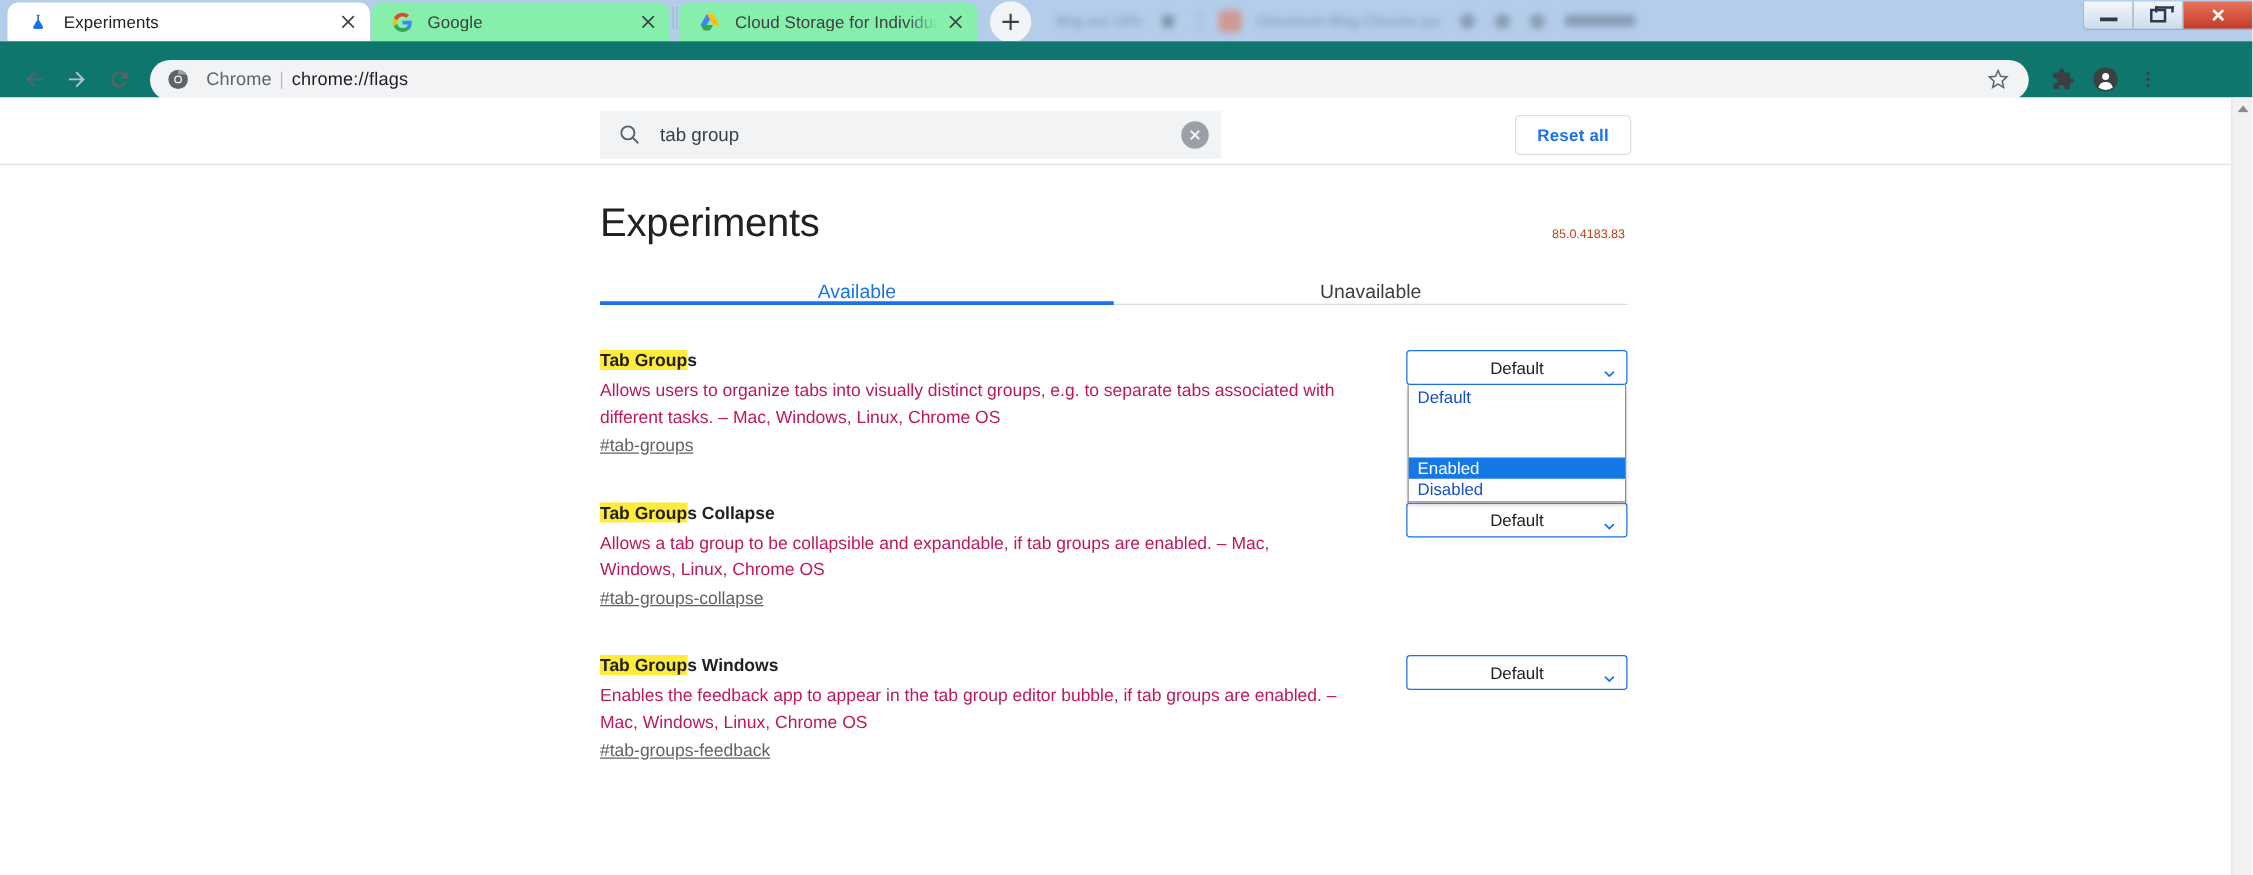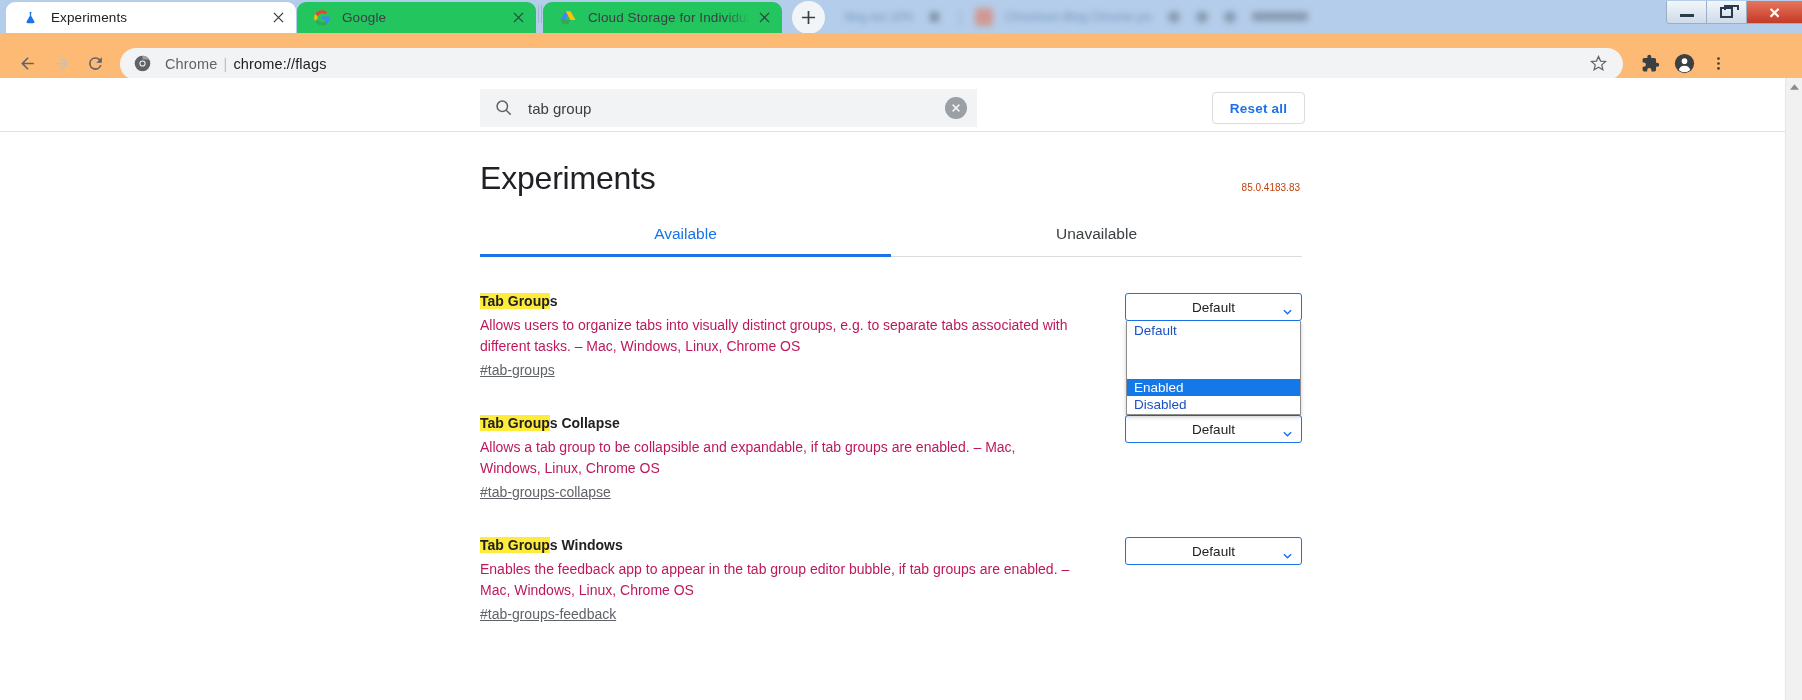--- a/index.html
+++ b/index.html
@@ -20,21 +20,21 @@
     align-items: flex-end;
     padding-left: 6px;
   }
   .tab {
     position: relative;
     height: 31px;
     display: flex;
     align-items: center;
     padding: 0 0 0 16px;
     border-radius: 9px 9px 0 0;
-    background: #22c55e;
+    background: #86efac;
     margin-right: 1px;
     overflow: hidden;
   }
   .tab.active { background: #ffffff; }
   .tab-w-exp { width: 290px; }
   .tab-w-std { width: 239px; }
   .tab-favicon {
     width: 17px; height: 17px;
     flex: 0 0 17px;
     margin-right: 12px;
@@ -143,21 +143,21 @@
     width: 11px; height: 3px; border: 2px solid #2a3b4d; border-bottom: none;
   }
   .winbtn.close .x-g {
     color: #fff; font-size: 19px; font-weight: bold; line-height: 1;
     font-family: "Liberation Sans", sans-serif;
   }
 
   
   .toolbar {
     height: 45px;
-    background: #fdba74;
+    background: #0f766e;
     display: flex;
     align-items: center;
     padding: 16px 10px 0 10px;
     position: relative;
   }
   .tb-btn {
     width: 34px; height: 34px;
     display: flex; align-items: center; justify-content: center;
     border-radius: 50%;
     flex: 0 0 34px;
@@ -264,21 +264,20 @@
   .tabs-row {
     display: flex;
     margin-top: 28px;
     border-bottom: 1px solid #dadce0;
   }
   .ftab {
     flex: 1 1 50%;
     text-align: center;
     font-size: 15.5px;
     color: #3c4043;
-    padding-bottom: 13px;
     position: relative;
   }
   .ftab.sel { color: #1a73e8; }
   .ftab.sel:after {
     content: "";
     position: absolute;
     left: 0; right: 0; bottom: -1px;
     height: 3px;
     background: #1a73e8;
   }

